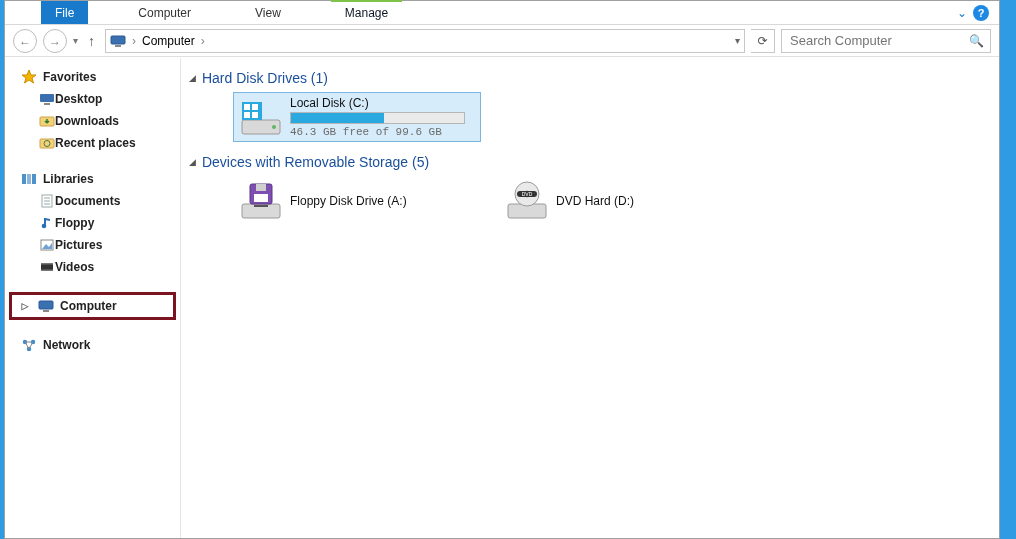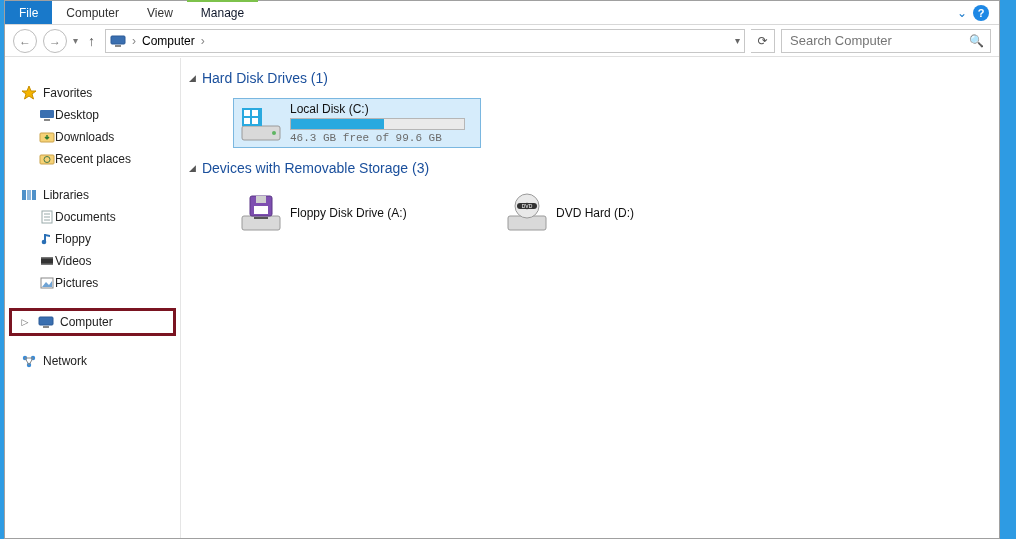--- a/index.html
+++ b/index.html
@@ -1,46 +1,46 @@
 <!DOCTYPE html>
 <html><head>
 <meta charset="utf-8">
 <style>
   * { box-sizing: border-box; font-family: "Segoe UI", Tahoma, sans-serif; }
   body { margin:0; background:#2e9be3; width:1016px; height:539px; overflow:hidden; }
   .window { position:absolute; left:4px; top:0; width:996px; height:539px; background:#fff; border:1px solid #a0a0a0; }
   
   .ribbon { height:24px; border-bottom:1px solid #d8d8d8; display:flex; align-items:stretch; font-size:12px; position:relative; }
-  .tab { padding:0 14px; display:flex; align-items:center; color:#333; cursor:default; }
+  .tab { padding:0 14px; display:flex; align-items:center; color:#333; cursor:default;margin-left:36px; }
   .tab.file { background:#1979ca; color:#fff; }
   .tab.context { color:#0f172a; border-top:2px solid #7dc24b; margin-top:-1px; }
   .ribbon .right { margin-left:auto; display:flex; align-items:center; gap:6px; padding-right:10px; color:#1979ca; }
   .help-badge { width:16px; height:16px; border-radius:50%; background:#1e88e5; color:#fff; font-size:11px; font-weight:bold; display:flex; align-items:center; justify-content:center; }
   
   .navbar { height:32px; border-bottom:1px solid #e0e0e0; display:flex; align-items:center; padding:0 8px; gap:6px; font-size:12px; }
   .navbtn { width:24px; height:24px; border:1px solid #bdbdbd; border-radius:50%; display:flex; align-items:center; justify-content:center; color:#7a7a7a; }
   .crumb-box { flex:1; height:24px; border:1px solid #c7c7c7; display:flex; align-items:center; padding:0 4px; gap:6px; }
   .crumb-box .mini { width:16px; height:16px; }
   .refresh { width:24px; height:24px; border:1px solid #c7c7c7; border-left:none; display:flex; align-items:center; justify-content:center; color:#555; }
   .search { width:210px; height:24px; border:1px solid #c7c7c7; display:flex; align-items:center; padding:0 6px; color:#7a7a7a; justify-content:space-between; }
   .search input { border:none; outline:none; font-size:13px; width:170px; color:#7a7a7a; }
   
   .body { position:absolute; top:57px; bottom:0; left:0; right:0; display:flex; }
-  .sidebar { width:176px; border-right:1px solid #e5e5e5; padding:24px 0; font-size:12px; color:#222; overflow:hidden; }
+  .sidebar { width:176px; border-right:1px solid #e5e5e5; padding:8px 0; font-size:12px; color:#222; overflow:hidden;font-weight:bold; }
   .tree-group { margin-bottom:14px; }
   .tree-hdr { display:flex; align-items:center; gap:6px; padding:3px 8px 3px 16px; }
   .tree-hdr .exp { width:10px; color:#666; font-size:9px; display:inline-block; text-align:center; margin-left:-12px; margin-right:2px; }
   .tree-item { display:flex; align-items:center; padding:3px 8px 3px 34px; }
   .hl-wrap { border:3px solid #7a1421; margin:2px 4px; }
   .ico16 { width:16px; height:16px; flex:0 0 16px; }
   
   .content { flex:1; padding:8px 8px; font-size:12px; }
   .sect-hdr { color:#1a4f9c; font-size:14px; display:flex; align-items:center; gap:6px; margin:4px 0 6px 0; }
   .sect-hdr .tri { font-size:9px; color:#555; }
-  .tiles { display:flex; gap:18px; flex-wrap:wrap; margin:12px 0 12px 4px;padding-left:40px; }
+  .tiles { display:flex; gap:18px; flex-wrap:wrap; margin:0 0 12px 4px;padding-left:40px; }
   .tile { width:248px; height:50px; display:flex; align-items:center; gap:8px; padding:2px 6px; border:1px solid transparent; }
   .tile.sel { border:1px solid #7ab7e0; background:#d6ecfb; }
   .tile .big { width:42px; height:42px; flex:0 0 42px; }
   .tile .meta { display:flex; flex-direction:column; gap:2px; }
   .tile .name { color:#111; }
   .tile .sub  { color:#6b6b6b; font-size:11px;font-family:Liberation Mono, monospace; }
   .bar { width:175px; height:12px; border:1px solid #b6b6b6; background:#eaeaea; position:relative; }
   .bar .fill { position:absolute; left:0; top:0; bottom:0; background:#29a9df; }
   
   svg { display:block; }
@@ -157,35 +157,35 @@
                 <path d="M6 3v7" stroke="#2a6fb5" stroke-width="2"></path>
                 <circle cx="5" cy="11" r="2.3" fill="#2a6fb5"></circle>
                 <path d="M6 3l5 1v2l-5-1" fill="#2a6fb5"></path>
               </svg>
             </span>
           <span>Floppy</span>
         </div>
         <div class="tree-item">
           <span class="ico16">
               <svg viewBox="0 0 16 16">
+                <rect x="2" y="3" width="12" height="10" fill="#fff" stroke="#888"></rect>
+                <polygon points="3,12 7,7 10,10 13,6 13,12" fill="#6fa3d4"></polygon>
+              </svg>
+            </span>
+          <span>Pictures</span>
+        </div>
+        <div class="tree-item">
+          <span class="ico16">
+              <svg viewBox="0 0 16 16">
                 <rect x="2" y="4" width="12" height="8" fill="#333"></rect>
                 <rect x="2" y="4" width="12" height="1.5" fill="#777"></rect>
                 <rect x="2" y="10.5" width="12" height="1.5" fill="#777"></rect>
               </svg>
             </span>
           <span>Videos</span>
-        </div>
-        <div class="tree-item">
-          <span class="ico16">
-              <svg viewBox="0 0 16 16">
-                <rect x="2" y="3" width="12" height="10" fill="#fff" stroke="#888"></rect>
-                <polygon points="3,12 7,7 10,10 13,6 13,12" fill="#6fa3d4"></polygon>
-              </svg>
-            </span>
-          <span>Pictures</span>
         </div>
       </div>
 
       <div class="tree-group">
         <div class="hl-wrap">
           <div class="tree-hdr sel" style="padding-left:20px">
             <span class="exp">▷</span>
             <span class="ico16">
                 <svg viewBox="0 0 16 16">
                   <rect x="1" y="3" width="14" height="8" rx="1" fill="#3a6fb0" stroke="#2b5b97"></rect>
@@ -239,21 +239,21 @@
             <div class="bar">
                 <div class="fill" style="width:53.5%"></div>
               </div>
             <span class="sub">46.3 GB free of 99.6 GB</span>
           </div>
         </div>
       </div>
 
       <div class="sect-hdr">
         <span class="tri">◢</span>
-        <span>Devices with Removable Storage (3)</span>
+        <span>Devices with Removable Storage (5)</span>
       </div>
       <div class="tiles">
         <div class="tile">
           <span class="big">
             <svg viewBox="0 0 42 42">
                 <rect x="2" y="24" width="38" height="14" rx="2" fill="#d9d9d9" stroke="#9a9a9a"></rect>
                 <rect x="10" y="4" width="22" height="20" rx="2" fill="#7e4fb0" stroke="#5a3686"></rect>
                 <rect x="16" y="4" width="10" height="7" fill="#cfcfcf"></rect>
                 <rect x="14" y="14" width="14" height="8" fill="#fff"></rect>
                 <rect x="14" y="25" width="14" height="2" fill="#555"></rect>

